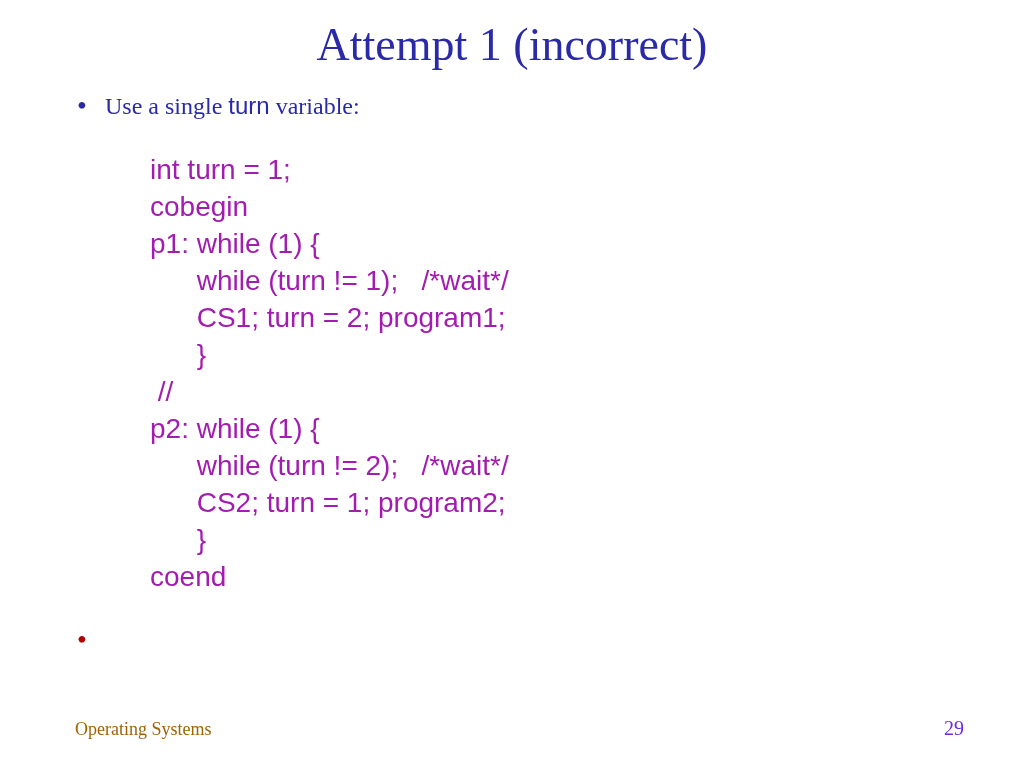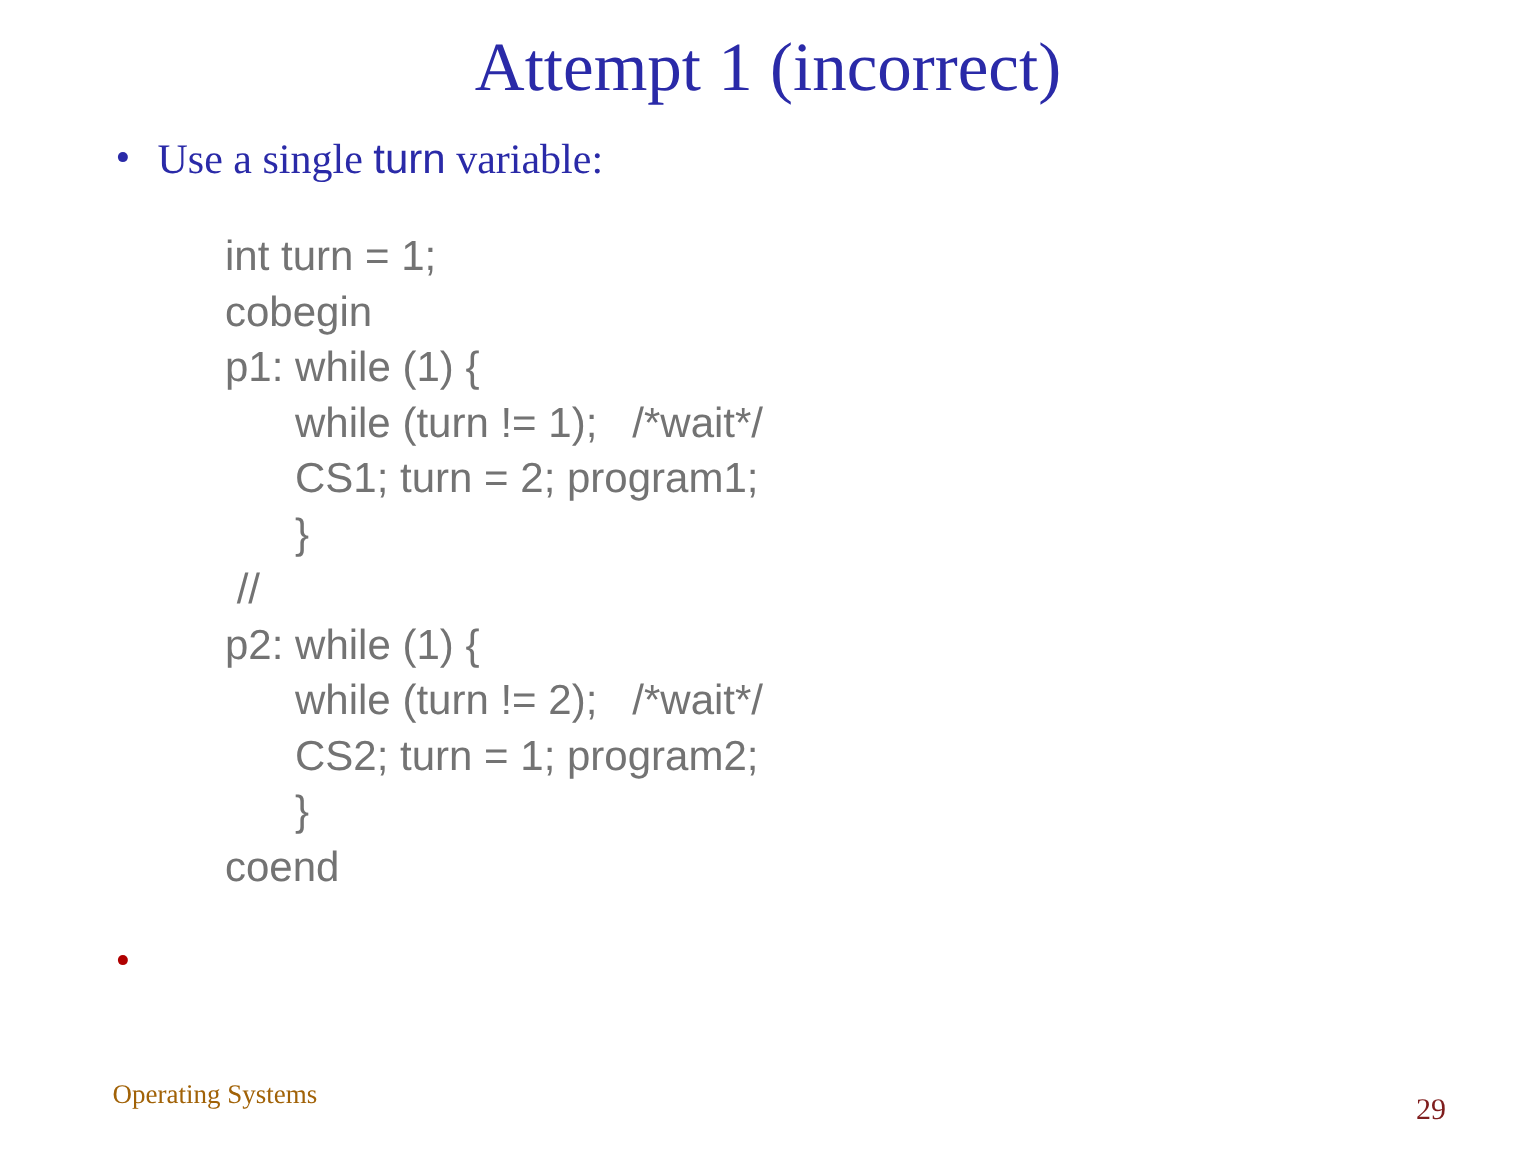--- a/index.html
+++ b/index.html
@@ -2,28 +2,28 @@
 <html><head>
 <meta charset="utf-8">
 <style>
   * { margin: 0; padding: 0; box-sizing: border-box; }
   html, body { width: 1024px; height: 768px; background: #fff; font-family: "Times New Roman", Times, serif; }
   .slide { position: relative; width: 1024px; height: 768px; }
   .title { text-align: center; color: #2a2aa8; font-size: 46px; padding-top: 18px; font-weight: normal; }
   .content { padding: 18px 60px 0 105px; }
   .bullet-row { display: flex; align-items: flex-start; margin-left: -28px; margin-bottom: 10px; }
   .bullet-dot { color: #2a2aa8; font-size: 28px; line-height: 34px; width: 28px; }
-  .bullet-text { color: #2a2aa8; font-size: 28px; line-height: 34px; }
+  .bullet-text { color: #2a2aa8; font-size: 24px; line-height: 34px; }
   .mono { font-family: Arial, Helvetica, sans-serif; }
-  .code { color: #737373; font-family: Arial, Helvetica, sans-serif; font-size: 28px; line-height: 37px; margin-left: 45px; margin-top: 28px; margin-bottom: 28px; white-space: pre; }
+  .code { color: #a21caf; font-family: Arial, Helvetica, sans-serif; font-size: 28px; line-height: 37px; margin-left: 45px; margin-top: 28px; margin-bottom: 28px; white-space: pre; }
   .violates-row { display: flex; align-items: flex-start; margin-left: -28px; }
   .violates-dot { color: #b00000; font-size: 28px; line-height: 34px; width: 28px; }
   .violates-text { color: #b00000; font-size: 28px; line-height: 34px; }
   .footer-left { position: absolute; left: 75px; bottom: 28px; color: #a16207; font-size: 18px; }
-  .footer-right { position: absolute; right: 60px; bottom: 16px; color: #7f1d1d; font-size: 20px; }
+  .footer-right { position: absolute; right: 60px; bottom: 28px; color: #6d28d9; font-size: 20px; }
 </style>
 </head>
 <body>
 
 <div class="slide">
 
   <div class="title">Attempt 1 (incorrect)</div>
 
   <div class="content">
 

